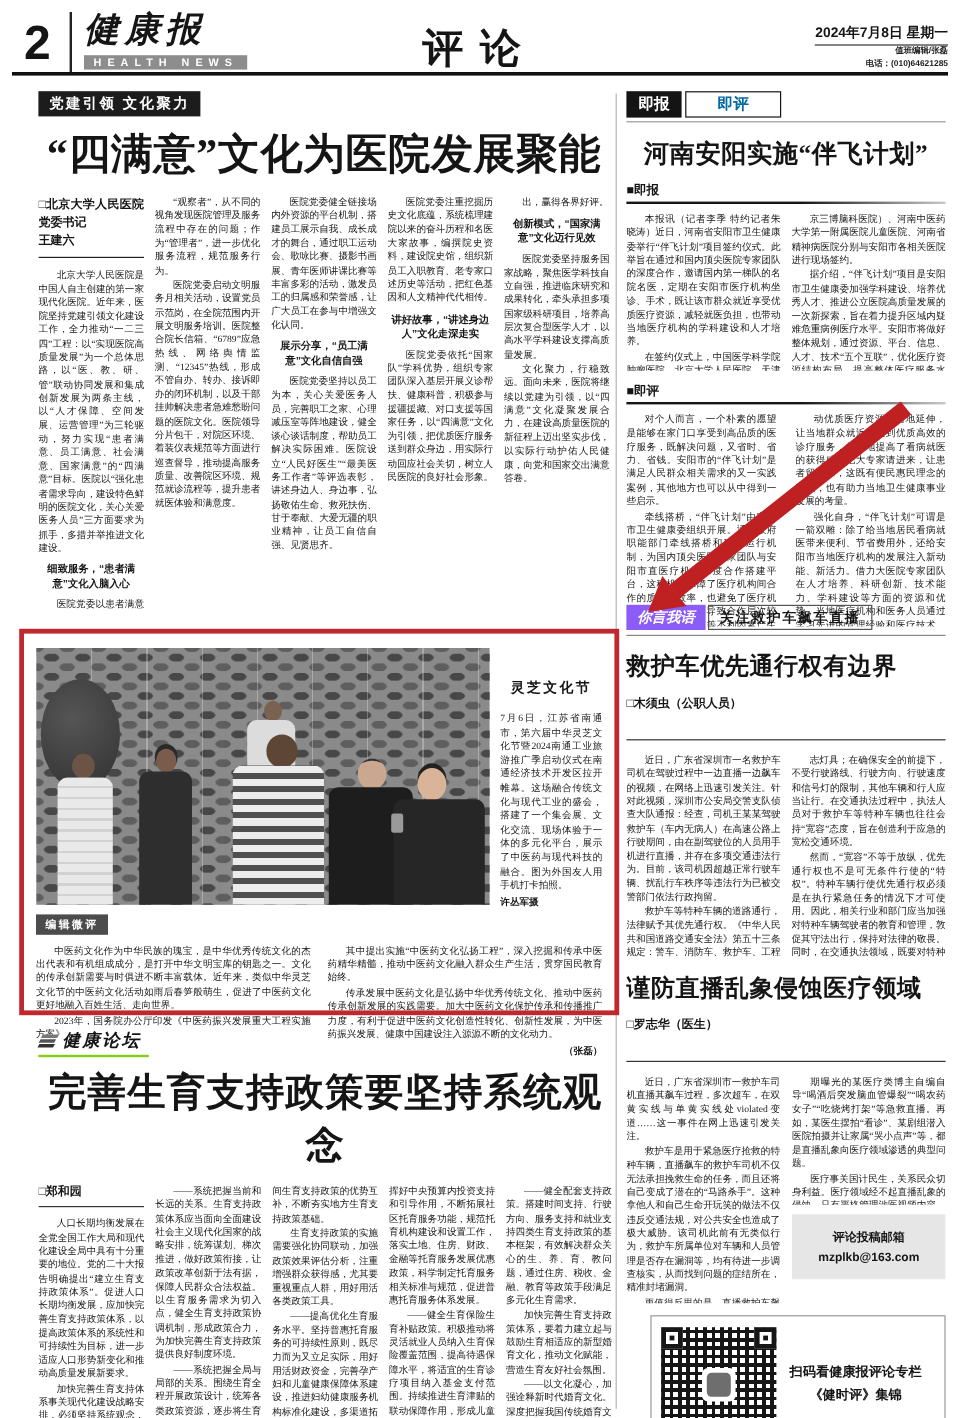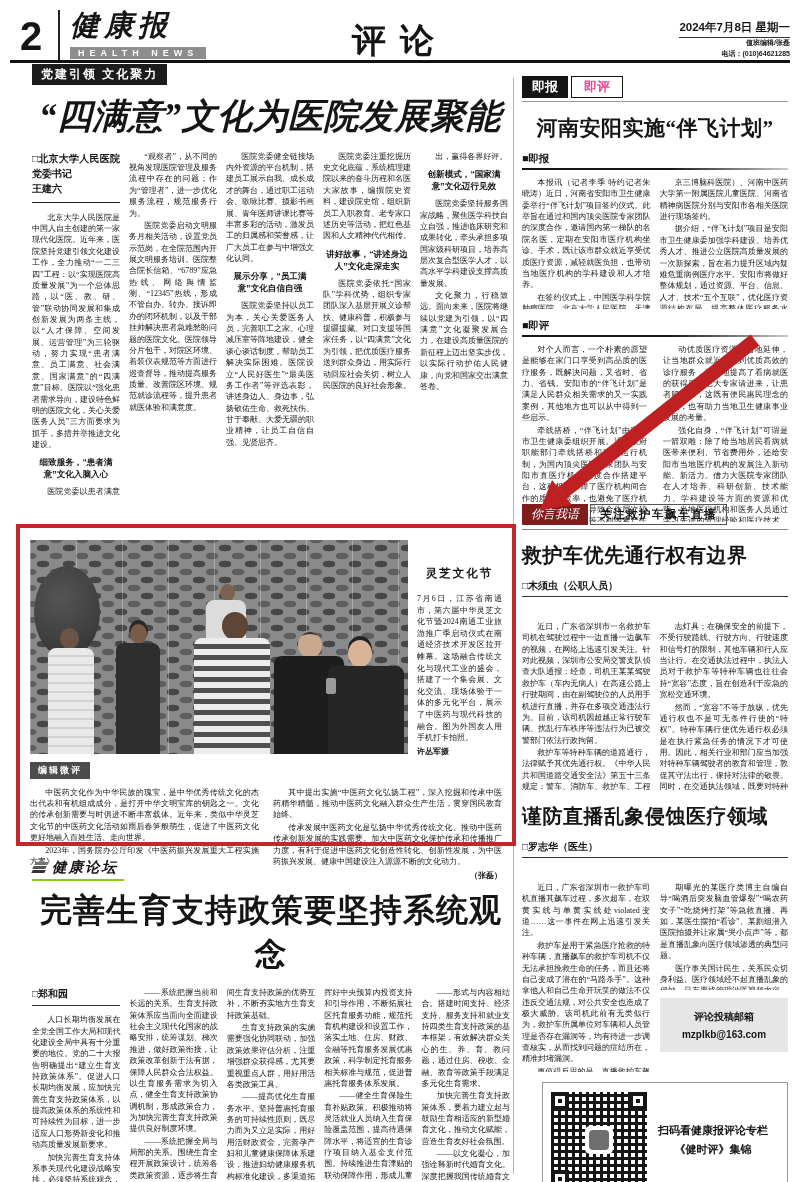--- a/index.html
+++ b/index.html
@@ -19,38 +19,38 @@
   .hdr-small{font-size:7px;font-weight:bold;color:#222;line-height:1.5;}
   
   .bt{font-size:8px;line-height:1.42;text-align:justify;}
   .bt p{margin:0 0 1px;text-indent:1.9em;}
   .fl-subhead{font-weight:bold;font-family:"Liberation Sans",sans-serif;font-size:8.6px;text-align:center;
               text-indent:0;margin:6px 0;line-height:1.4;}
   .fl-sign{text-align:right;font-weight:bold;text-indent:0;margin-top:3px;}
   .cols{display:flex;gap:9px;overflow:hidden;}
   .cols .ncol{flex:1;overflow:hidden;}
   .byline-sm{font-family:"Liberation Sans",sans-serif;font-weight:bold;font-size:10px;
-             border-bottom:1.2px solid #333;padding:2px 0 3px;margin-bottom:24px;}
+             border-bottom:1.2px solid #333;padding:2px 0 23px;margin-bottom:11px;}
   .seclabel{font-family:"Liberation Sans",sans-serif;font-weight:bold;font-size:10.5px;padding-bottom:2px;}
   .secrule{height:2px;background:linear-gradient(90deg,#151515 55%,#c9c9c9 100%);margin-bottom:7px;}
   
-  .lead{position:absolute;left:32px;top:64px;width:476px;}
+  .lead{position:absolute;left:32px;top:76px;width:476px;}
   .kicker{display:inline-block;background:#1c1c1c;color:#fff;font-family:"Liberation Sans",sans-serif;
           font-weight:bold;font-size:12px;letter-spacing:2px;padding:2px 9px;}
-  .lead-hl{font-size:35px;font-weight:bold;text-align:center;letter-spacing:0.5px;margin-top:10px;line-height:1.25;font-style:italic;}
+  .lead-hl{font-size:35px;font-weight:bold;text-align:center;letter-spacing:0.5px;margin-top:10px;line-height:1.25;}
   .lead-cols{margin-top:12px;height:346px;}
   .byline-blk{font-family:"Liberation Sans",sans-serif;font-weight:bold;font-size:10px;line-height:1.5;
               border-bottom:1.3px solid #222;padding-bottom:6px;margin-bottom:9px;}
   
   .banfei{position:absolute;left:522px;top:76px;width:266px;}
   .bdg-row{display:flex;align-items:stretch;border-bottom:1px solid #999;padding-bottom:3px;}
   .bdg-black{background:#141414;color:#fff;font-family:"Liberation Sans",sans-serif;font-weight:bold;
              font-size:13px;padding:2px 10px;}
-  .bdg-white{border:1.5px solid #141414;color:#ec4899;font-family:"Liberation Sans",sans-serif;
-             font-weight:bold;font-size:13px;padding:1px 12px;margin-left:3px;}
+  .bdg-white{border:1.5px solid #141414;color:#0369a1;font-family:"Liberation Sans",sans-serif;
+             font-weight:bold;font-size:13px;padding:1px 26px;margin-left:3px;}
   .bf-hl{font-size:21px;font-weight:bold;text-align:center;margin:12px 0 10px;letter-spacing:0.5px;}
   .h132{height:132px;} .h178{height:178px;gap:16px;}
   
   .ann-rect{position:absolute;left:16px;top:524px;width:500px;height:322px;border:4px solid #c1272d;
             box-sizing:border-box;pointer-events:none;z-index:30;}
   .ann-arrow{position:absolute;left:0;top:0;width:800px;height:1182px;pointer-events:none;z-index:31;}
   
   .photobox{position:absolute;left:22px;top:530px;width:488px;height:310px;background:#fff;}
   .media-row{display:flex;gap:9px;padding:10px 8px 0 8px;}
   .photo{position:relative;width:382px;height:214px;overflow:hidden;background:#8a8a8a;
@@ -65,21 +65,21 @@
   .cap-title{font-size:11.5px;font-weight:bold;text-align:center;margin:26px 0 12px;letter-spacing:2px;}
   .cap-body{text-align:justify;line-height:1.45;}
   .cap-credit{font-weight:bold;margin-top:2px;}
   .note-row{display:flex;gap:14px;padding:6px 8px 0 8px;}
   .note-col{flex:1;overflow:hidden;}
   .note-label{display:inline-block;background:#4c4c4c;color:#fff;font-family:"Liberation Sans",sans-serif;
               font-weight:bold;font-size:9px;letter-spacing:2px;padding:2px 8px;margin:5px 0 2px 8px;}
   
   .voices{position:absolute;left:522px;top:504px;width:266px;}
   .v-strip{display:flex;border-bottom:1px solid #888;padding-bottom:4px;}
-  .v-tag{background:#7f1d1d;color:#fff;font-weight:normal;font-style:italic;font-size:12px;padding:2px 9px;}
+  .v-tag{background:#8b5cf6;color:#fff;font-weight:bold;font-style:italic;font-size:12px;padding:2px 9px;}
   .v-topic{border:1px solid #555;font-weight:bold;font-size:11.5px;padding:2px 9px;letter-spacing:1.5px;margin-left:2px;}
   .v-hl{font-size:20px;font-weight:bold;margin:12px 0 8px;letter-spacing:0.5px;}
   .h172{height:172px;} 
   .bcol1{width:128px;overflow:hidden;height:190px;}
   .bcol2{width:128px;overflow:hidden;}
   .bcol2 .bt-part{height:108px;overflow:hidden;}
   .email-box{background:#e6e6e6;text-align:center;font-family:"Liberation Sans",sans-serif;
              font-weight:bold;padding:12px 4px;margin-top:8px;}
   .email-box .l1{font-size:10px;} .email-box .l2{font-size:10px;margin-top:5px;}
   .qr-box{border:1px solid #999;margin:10px 0 0 20px;width:246px;box-sizing:border-box;
@@ -348,20 +348,20 @@
     <div class="forum-cols bt">
         <div>
           <div class="fl-byline">□郑和园</div>
           <p>人口长期均衡发展在全党全国工作大局和现代化建设全局中具有十分重要的地位。党的二十大报告明确提出“建立生育支持政策体系”。促进人口长期均衡发展，应加快完善生育支持政策体系，以提高政策体系的系统性和可持续性为目标，进一步适应人口形势新变化和推动高质量发展新要求。</p>
           <p>加快完善生育支持体系事关现代化建设战略安排，必须坚持系统观念，协调把握和处理好一系列重大关系。</p>
           <p>——系统把握当前和长远的关系。生育支持政策体系应当面向全面建设社会主义现代化国家的战略安排，统筹谋划、梯次推进，做好政策衔接，让政策改革创新于法有据，保障人民群众合法权益。以生育服务需求为切入点，健全生育支持政策协调机制，形成政策合力，为加快完善生育支持政策提供良好制度环境。</p>
           <p>——系统把握全局与局部的关系。围绕生育全程开展政策设计，统筹各类政策资源，逐步将生育支持理念融入教育、住房、就业等相关民生政策之中，注重中央与地方之间生育支持政策的优势互补，不断夯实地方生育支持政策基础。</p>
           <p>生育支持政策的实施需要强化协同联动，加强政策效果评估分析，注重增强群众获得感，尤其要重视重点人群，用好用活各类政策工具。</p>
           <p>——提高优化生育服务水平。坚持普惠托育服务的可持续性原则，既尽力而为又立足实际，用好用活财政资金，完善孕产妇和儿童健康保障体系建设，推进妇幼健康服务机构标准化建设，多渠道拓展资金来源，推动托育服务水平稳步提升，促进普惠托育服务发展破题。发挥好中央预算内投资支持和引导作用，不断拓展社区托育服务功能，规范托育机构建设和设置工作，落实土地、住房、财政、金融等托育服务发展优惠政策，科学制定托育服务相关标准与规范，促进普惠托育服务体系发展。</p>
           <p>——健全生育保险生育补贴政策。积极推动将灵活就业人员纳入生育保险覆盖范围，提高待遇保障水平，将适宜的生育诊疗项目纳入基金支付范围。持续推进生育津贴的联动保障作用，形成儿童津贴、家庭津贴以及其他照护津贴的稳定供给体系。</p>
-          <p>——形式与内容相结合。搭建时间支持、经济支持、服务支持和就业支持四类生育支持政策的基本框架，有效解决群众关心的生、养、育、教问题，通过住房、税收、金融、教育等政策手段满足多元化生育需求。</p>
+          <p>——健全配套支持政策。搭建时间支持、行驶方向、服务支持和就业支持四类生育支持政策的基本框架，有效解决群众关心的生、养、育、教问题，通过住房、税收、金融、教育等政策手段满足多元化生育需求。</p>
           <p>加快完善生育支持政策体系，要着力建立起与鼓励生育相适应的新型婚育文化，推动文化赋能，营造生育友好社会氛围。</p>
           <p>——以文化凝心，加强诠释新时代婚育文化。深度把握我国传统婚育文化中蕴含的时代价值，汲取适应时代发展的道德精髓，注重宣传与教育、需求与供给、形式与内容相结合，切实增强吸引力和实效性。</p>
         </div>
       </div>
   </div>
 
 </div>
 
 </body></html>

